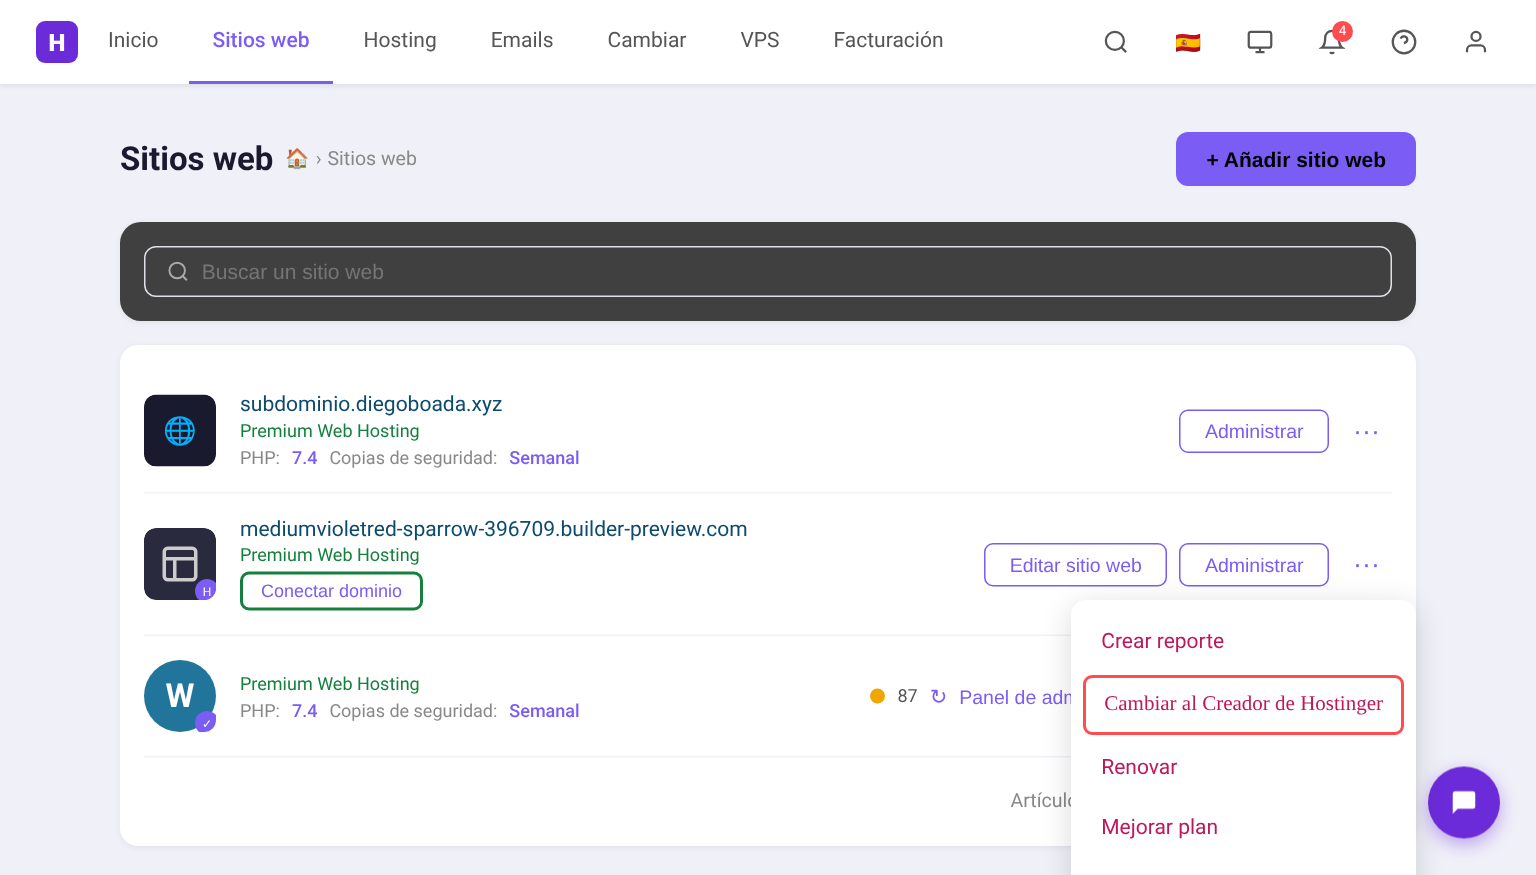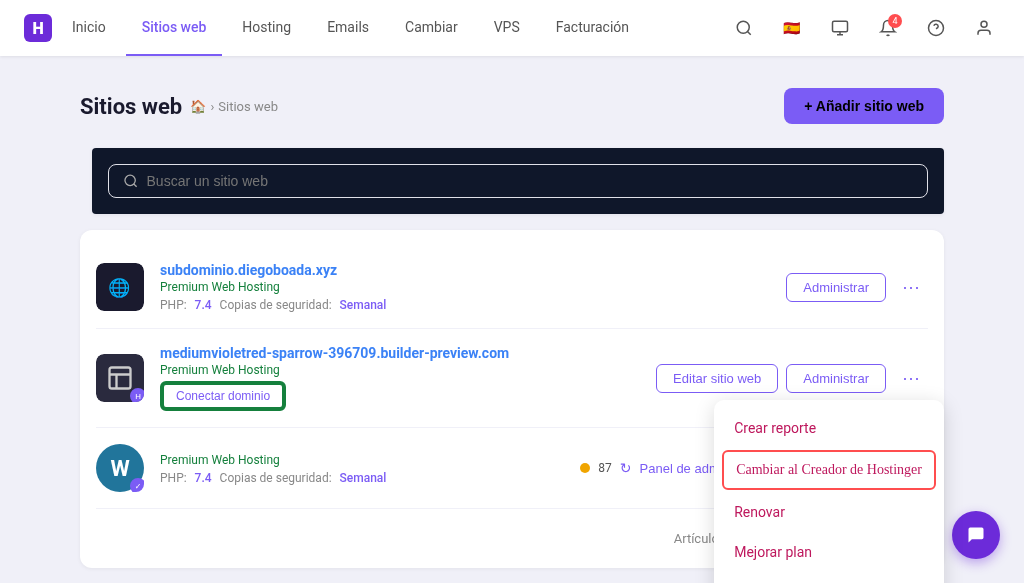--- a/index.html
+++ b/index.html
@@ -16,36 +16,36 @@
 
     
     .main { padding: 32px 80px; }
     .page-header { display: flex; align-items: center; justify-content: space-between; margin-bottom: 24px; }
     .page-title-area { display: flex; align-items: center; gap: 8px; }
     .page-title { font-size: 22px; font-weight: 700; color: #1a1a2e; }
     .breadcrumb { display: flex; align-items: center; gap: 4px; color: #888; font-size: 13px; }
     .add-button { background: #7B5CF5; color: #000000; border: none; border-radius: 8px; padding: 10px 20px; font-size: 14px; font-weight: 600; cursor: pointer; display: flex; align-items: center; gap: 6px; }
 
     
-    .search-container { background: #0f172a; border-radius: 4px; padding: 16px; margin-bottom: 16px; box-shadow: 0 1px 4px rgba(0,0,0,0.06); margin-left: 12px; }
+    .search-container { background: #404040; border-radius: 14px; padding: 16px; margin-bottom: 16px; box-shadow: 0 1px 4px rgba(0,0,0,0.06); }
     .search-input-wrap { display: flex; align-items: center; border: 1px solid #e0e0e8; border-radius: 8px; padding: 8px 14px; gap: 8px; }
     .search-input { border: none; outline: none; width: 100%; font-size: 14px; color: #999; background: transparent; }
 
     
     .sites-container { background: #fff; border-radius: 12px; padding: 16px; box-shadow: 0 1px 4px rgba(0,0,0,0.06); }
     .site-row { display: flex; align-items: center; padding: 16px 0; border-bottom: 1px solid #f0f0f8; }
     .site-row:last-child { border-bottom: none; }
     .site-logo { width: 48px; height: 48px; margin-right: 16px; flex-shrink: 0; display: flex; align-items: center; justify-content: center; border-radius: 8px; overflow: hidden; }
     .site-info { flex: 1; }
-    .site-name { font-weight: 700; color: #3b82f6; font-size: 14px; margin-bottom: 2px; }
+    .site-name { font-weight: 400; color: #0c4a6e; font-size: 14px; margin-bottom: 2px; }
     .site-plan { color: #15803d; font-size: 12px; margin-bottom: 4px; }
     .site-meta { display: flex; align-items: center; gap: 8px; font-size: 12px; color: #888; }
     .php-version { color: #7B5CF5; font-weight: 500; cursor: pointer; }
     .backup-link { color: #7B5CF5; font-weight: 500; cursor: pointer; }
-    .connect-domain-btn { background: transparent; border: 4px solid #15803d; color: #7B5CF5; border-radius: 6px; padding: 4px 12px; font-size: 12px; cursor: pointer; font-weight: 500; }
+    .connect-domain-btn { background: transparent; border: 2px solid #15803d; color: #7B5CF5; border-radius: 6px; padding: 4px 12px; font-size: 12px; cursor: pointer; font-weight: 500; }
     .site-actions { display: flex; align-items: center; gap: 8px; }
     .admin-btn { background: transparent; border: 1px solid #7B5CF5; color: #7B5CF5; border-radius: 6px; padding: 6px 16px; font-size: 13px; cursor: pointer; font-weight: 500; white-space: nowrap; }
     .edit-btn { background: transparent; border: 1px solid #7B5CF5; color: #7B5CF5; border-radius: 6px; padding: 6px 16px; font-size: 13px; cursor: pointer; font-weight: 500; white-space: nowrap; }
     .panel-btn { background: transparent; border: none; color: #7B5CF5; font-size: 13px; cursor: pointer; font-weight: 500; white-space: nowrap; }
     .dots-btn { background: transparent; border: none; cursor: pointer; color: #7B5CF5; font-size: 18px; padding: 4px 8px; display: flex; align-items: center; }
     .status-dot { width: 10px; height: 10px; background: #f0a500; border-radius: 50%; display: inline-block; }
     .score { color: #555; font-size: 12px; margin: 0 0; }
     .refresh-icon { color: #7B5CF5; cursor: pointer; font-size: 14px; }
 
     

